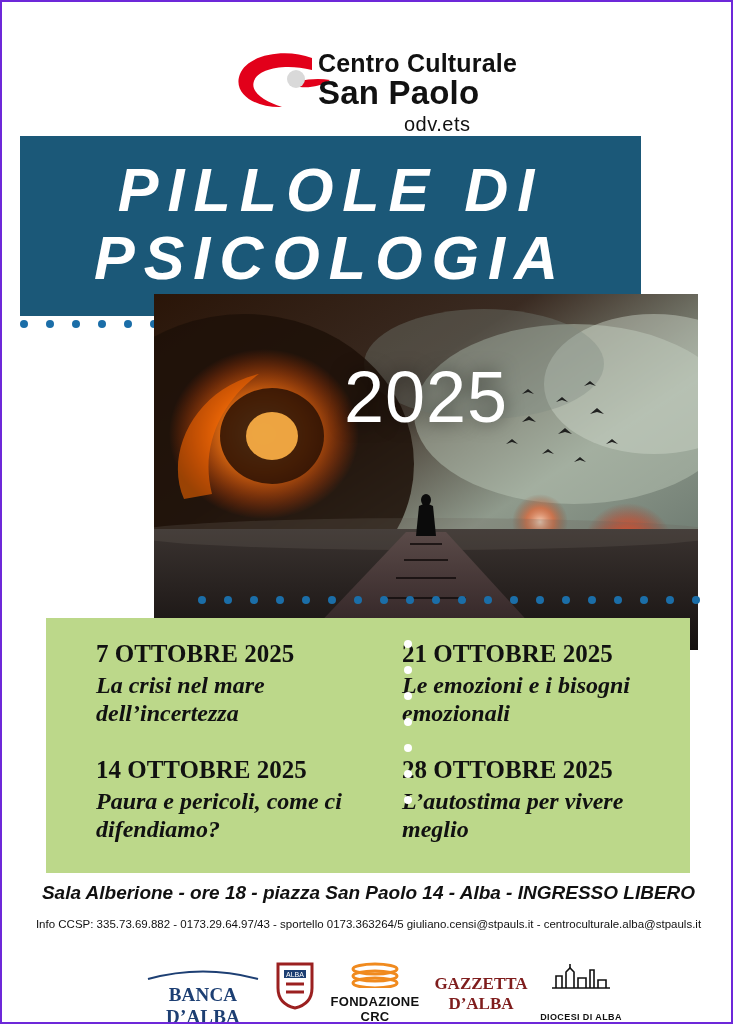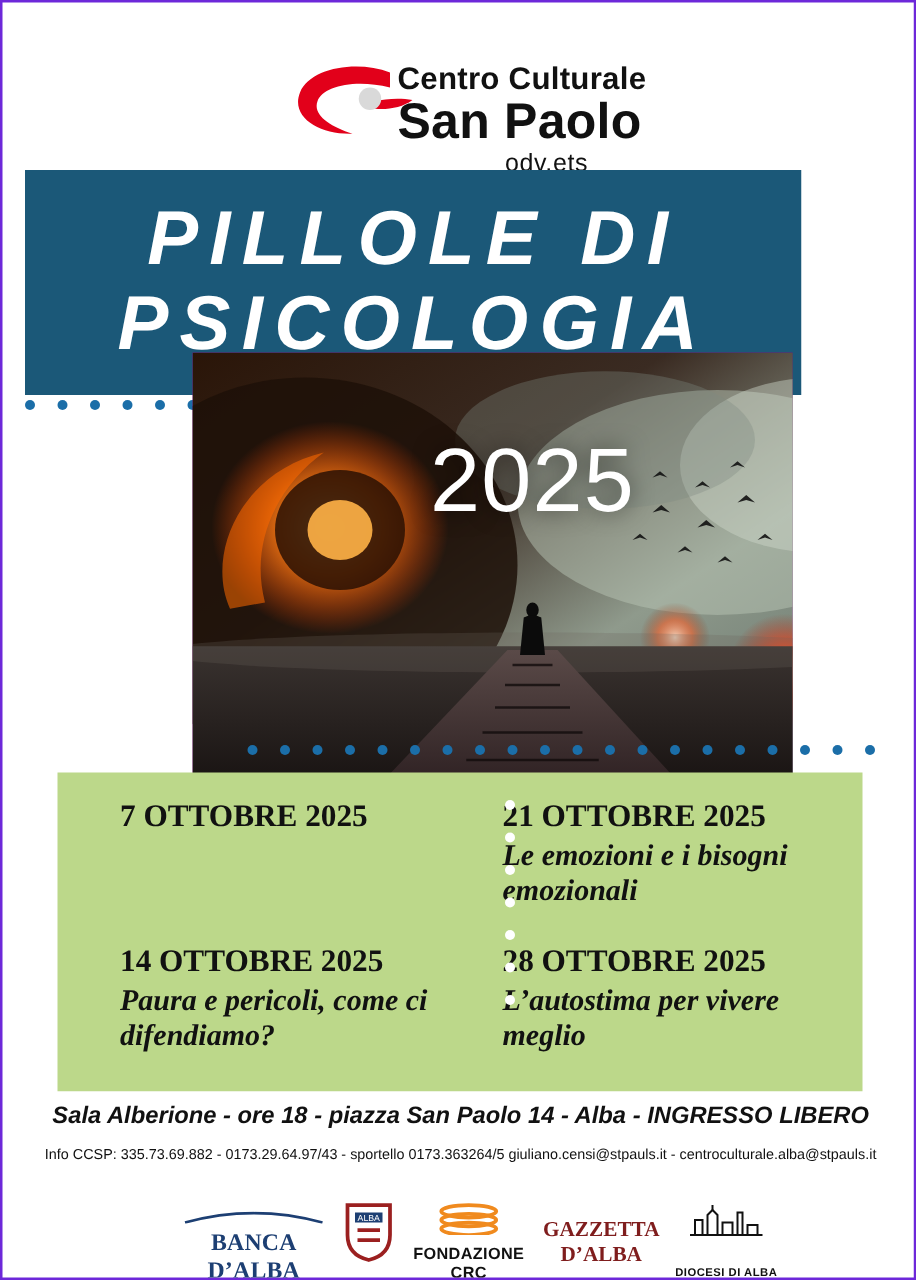--- a/index.html
+++ b/index.html
@@ -43,21 +43,21 @@
     text-align: left;
   }
   .logo-line1 {
     font-size: 25px;
     font-weight: bold;
     color: #111111;
     letter-spacing: 0.2px;
     line-height: 1.05;
   }
   .logo-line2 {
-    font-size: 40px;
+    font-size: 33px;
     font-weight: bold;
     color: #111111;
     letter-spacing: 0.2px;
     line-height: 1.05;
   }
   .logo-line3 {
     font-size: 20px;
     color: #111111;
     letter-spacing: 0.5px;
     margin-top: 2px;
@@ -105,25 +105,25 @@
     width: 8px;
     height: 8px;
     border-radius: 50%;
     background: #1b6ea8;
   }
 
   
   .hero {
     position: absolute;
     left: 152px;
-    top: 280px;
-    width: 480px;
+    top: 292px;
+    width: 544px;
     height: 356px;
     overflow: hidden;
-    background: #701a75;
+    background: #0f766e;
   }
   .hero svg { display: block; }
   .hero-year {
     position: absolute;
     left: 0;
     top: 62px;
     width: 544px;
     text-align: center;
     font-size: 72px;
     color: #ffffff;
@@ -399,20 +399,21 @@
     <span class="dot" style="left:442px;top:0px"></span>
     <span class="dot" style="left:468px;top:0px"></span>
     <span class="dot" style="left:494px;top:0px"></span>
   </div>
 
   <div class="green-panel">
     <div class="dates-grid">
 
       <div class="col left" style="top:0px">
         <div class="ev-date">7 OTTOBRE 2025</div>
+        <div class="ev-title">La crisi nel mare dell’incertezza</div>
       </div>
 
       <div class="col left" style="top:116px">
         <div class="ev-date">14 OTTOBRE 2025</div>
         <div class="ev-title">Paura e pericoli, come ci difendiamo?</div>
       </div>
 
       <div class="col right" style="top:0px">
         <div class="ev-date">21 OTTOBRE 2025</div>
         <div class="ev-title">Le emozioni e i bisogni emozionali</div>

